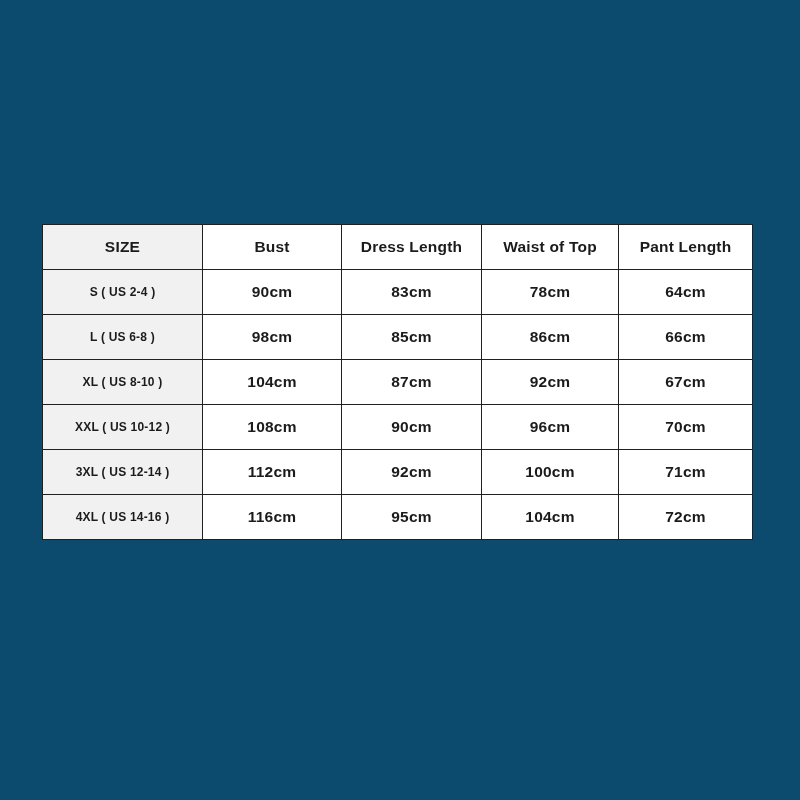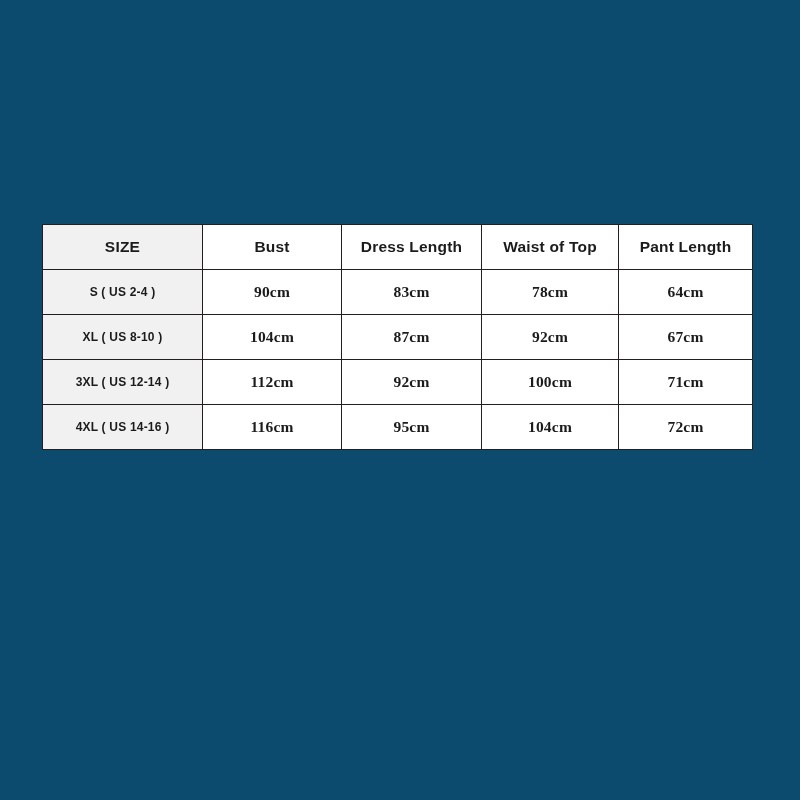--- a/index.html
+++ b/index.html
@@ -69,21 +69,20 @@
 
   
   tbody td.size-cell {
     background: #f1f1f1;
     font-size: 12px;
   }
 
   tbody td.value-cell {
     background: #ffffff;
     font-size: 15.5px;
-    font-family: Liberation Serif, serif;
   }
 </style>
 </head>
 <body>
 
 <div class="page">
   <div class="size-chart-wrap">
     <table class="size-chart">
       <colgroup>
         <col class="c-size">
@@ -103,25 +102,39 @@
       </thead>
       <tbody>
         <tr>
           <td class="size-cell">S  ( US 2-4 )</td>
           <td class="value-cell">90cm</td>
           <td class="value-cell">83cm</td>
           <td class="value-cell">78cm</td>
           <td class="value-cell">64cm</td>
         </tr>
         <tr>
+          <td class="size-cell">L ( US 6-8 )</td>
+          <td class="value-cell">98cm</td>
+          <td class="value-cell">85cm</td>
+          <td class="value-cell">86cm</td>
+          <td class="value-cell">66cm</td>
+        </tr>
+        <tr>
           <td class="size-cell">XL ( US 8-10 )</td>
           <td class="value-cell">104cm</td>
           <td class="value-cell">87cm</td>
           <td class="value-cell">92cm</td>
           <td class="value-cell">67cm</td>
+        </tr>
+        <tr>
+          <td class="size-cell">XXL ( US 10-12 )</td>
+          <td class="value-cell">108cm</td>
+          <td class="value-cell">90cm</td>
+          <td class="value-cell">96cm</td>
+          <td class="value-cell">70cm</td>
         </tr>
         <tr>
           <td class="size-cell">3XL ( US 12-14 )</td>
           <td class="value-cell">112cm</td>
           <td class="value-cell">92cm</td>
           <td class="value-cell">100cm</td>
           <td class="value-cell">71cm</td>
         </tr>
         <tr>
           <td class="size-cell">4XL ( US 14-16 )</td>

